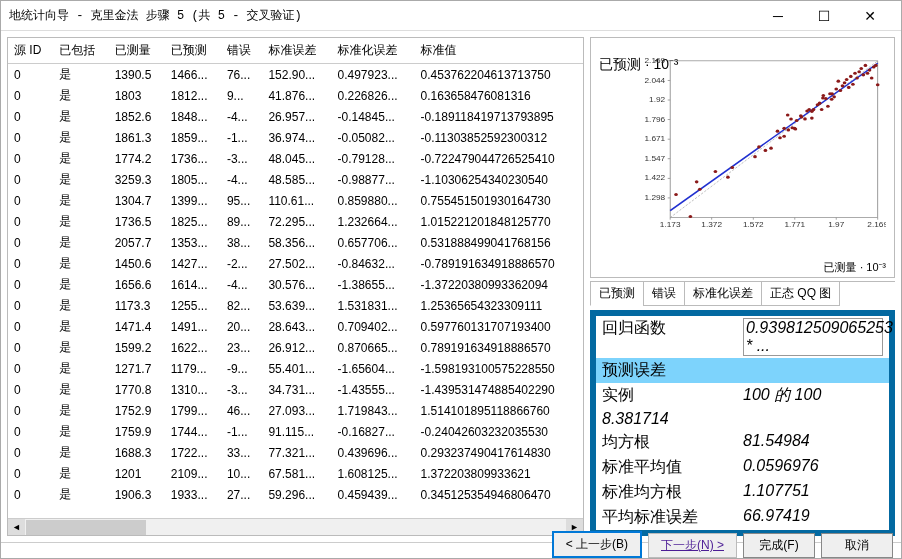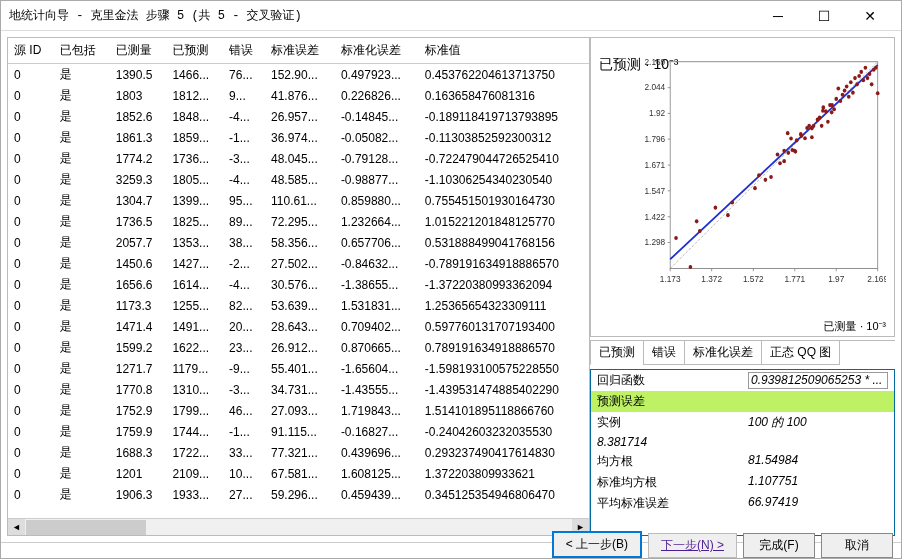--- a/index.html
+++ b/index.html
@@ -2,41 +2,41 @@
 <html><head>
 <meta charset="utf-8">
 <style>
 * { box-sizing: border-box; margin: 0; padding: 0; }
 body { font-family: "Microsoft YaHei", sans-serif; font-size: 12px; background: #fff; color: #000; }
 .window { width: 902px; height: 559px; border: 1px solid #aaa; display: flex; flex-direction: column; background: #fff; }
 .titlebar { height: 30px; display: flex; align-items: center; padding: 0 8px; border-bottom: 1px solid #ddd; }
 .titlebar-text { flex: 1; font-size: 12px; font-family: Liberation Mono, monospace; }
 .win-controls { display: flex; gap: 0; }
 .win-btn { width: 46px; height: 30px; display: flex; align-items: center; justify-content: center; background: transparent; border: none; font-size: 14px; cursor: pointer; }
-.content { flex: 1; display: flex; padding: 6px; overflow: hidden; }
+.content { flex: 1; display: flex; gap: 6px; padding: 6px; overflow: hidden; }
 .left-panel { flex: 1; border: 1px solid #bbb; display: flex; flex-direction: column; overflow: hidden; min-width: 560px; }
 .right-panel { width: 305px; display: flex; flex-direction: column; gap: 4px; }
 .table-wrap { flex: 1; overflow: auto; position: relative; }
 table { border-collapse: collapse; width: 100%; font-size: 12px; }
 th { text-align: left; padding: 4px 6px; background: #fff; border-bottom: 1px solid #ccc; font-weight: normal; position: sticky; top: 0; white-space: nowrap; }
 td { padding: 2px 6px; white-space: nowrap; }
 .scroll-h { height: 17px; border-top: 1px solid #ccc; background: #f0f0f0; display: flex; align-items: center; }
 .sb-arrow { width: 17px; height: 17px; background: #ddd; display: flex; align-items: center; justify-content: center; font-size: 9px; cursor: pointer; }
 .sb-thumb { height: 15px; background: #ccc; margin: 1px; width: 120px; cursor: pointer; }
 .chart-box { border: 1px solid #bbb; height: 300px; padding: 4px; position: relative; background: #fff; }
 .chart-title { font-size: 14px; position: absolute; top: 16px; left: 8px; }
 .chart-area { position: absolute; left: 46px; top: 20px; right: 8px; bottom: 34px; }
 .tabs { display: flex; border-top: 1px solid #bbb; margin-top: -1px; }
 .tab { padding: 3px 8px; border: 1px solid #bbb; border-top: none; margin-right: -1px; background: #fff; cursor: pointer; font-size: 12px; }
 .tab.active { background: #fff; border-bottom: 1px solid #fff; }
-.stats-box { border: 1px solid #0369a1; flex: 1; font-size: 12px; }
+.stats-box { border: 6px solid #0369a1; flex: 1; font-size: 16px; }
 .stats-row { display: flex; padding: 2px 6px; }
 .stats-label { flex: 1; }
 .stats-val { text-align: left; width: 140px; font-style: italic; }
-.stats-header { background: #bef264; padding: 2px 6px; font-weight: normal; }
+.stats-header { background: #7dd3fc; padding: 2px 6px; font-weight: normal; }
 .footer { height: 16px; border-top: 1px solid #ccc; display: flex; align-items: flex-end; justify-content: flex-end; padding: 0 8px; gap: 6px; }
 .btn { padding: 3px 12px; border: 1px solid #888; background: #efefef; cursor: pointer; font-size: 12px; min-width: 72px; }
 .btn.primary { border: 2px solid #0078d7; }
 .btn:disabled { color: #4c1d95; border-color: #bbb; cursor: default; text-decoration: underline; }
 svg .tick { stroke: #888; stroke-width: 1; }
 svg .pt { fill: #8b1a1a; }
 svg .fitline { stroke: #2030d0; stroke-width: 2; }
 svg .refline { stroke: #888; stroke-width: 0.7; stroke-dasharray: 3 2; }
 svg text { font-size: 10px; fill: #333; }
 </style>
@@ -412,20 +412,24 @@
               <span class="stats-val">100 的 100</span>
             </div>
             <div class="stats-row">
               <span class="stats-val">8.381714</span>
             </div>
             <div class="stats-row">
               <span class="stats-label">均方根</span>
               <span class="stats-val">81.54984</span>
             </div>
             <div class="stats-row">
+              <span class="stats-label">标准平均值</span>
+              <span class="stats-val">0.0596976</span>
+            </div>
+            <div class="stats-row">
               <span class="stats-label">标准均方根</span>
               <span class="stats-val">1.107751</span>
             </div>
             <div class="stats-row">
               <span class="stats-label">平均标准误差</span>
               <span class="stats-val">66.97419</span>
             </div>
           </div>
       </div>
     </div>

